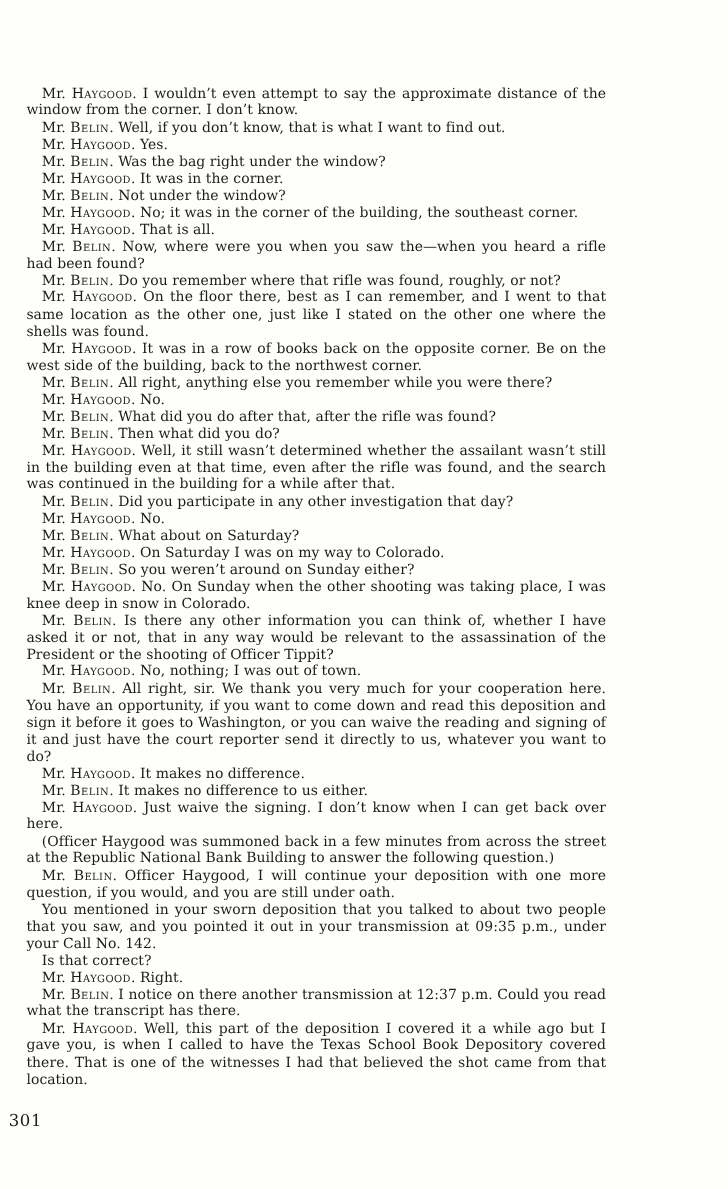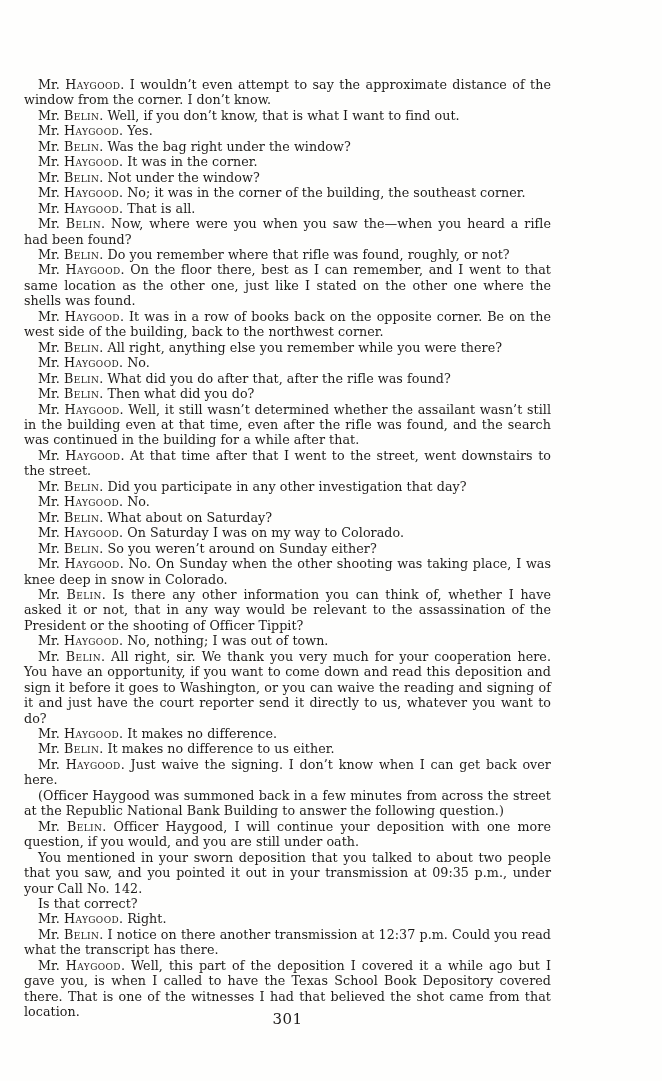--- a/index.html
+++ b/index.html
@@ -34,24 +34,24 @@
     margin: 0;
     padding: 0;
     text-indent: 14px;
   }
   .sc {
     font-variant: small-caps;
     letter-spacing: 0.4px;
   }
   .page-number {
     position: absolute;
-    left: 24px;
+    left: 8px;
     top: 1010px;
     width: 527px;
-    text-align: center;
+    text-align: left;
     font-size: 15px;
     line-height: 18px;
     letter-spacing: 0.5px;
   }
 </style>
 </head>
 <body>
 
 <div class="page">
   <div class="text-block" id="transcript">
@@ -65,21 +65,20 @@
       <p class="para"><span>Mr. </span><span class="sc">Haygood</span>. That is all.</p>
       <p class="para"><span>Mr. </span><span class="sc">Belin</span>. Now, where were you when you saw the—when you heard a rifle had been found?</p>
       <p class="para"><span>Mr. </span><span class="sc">Belin</span>. Do you remember where that rifle was found, roughly, or not?</p>
       <p class="para"><span>Mr. </span><span class="sc">Haygood</span>. On the floor there, best as I can remember, and I went to that same location as the other one, just like I stated on the other one where the shells was found.</p>
       <p class="para"><span>Mr. </span><span class="sc">Haygood</span>. It was in a row of books back on the opposite corner. Be on the west side of the building, back to the northwest corner.</p>
       <p class="para"><span>Mr. </span><span class="sc">Belin</span>. All right, anything else you remember while you were there?</p>
       <p class="para"><span>Mr. </span><span class="sc">Haygood</span>. No.</p>
       <p class="para"><span>Mr. </span><span class="sc">Belin</span>. What did you do after that, after the rifle was found?</p>
       <p class="para"><span>Mr. </span><span class="sc">Belin</span>. Then what did you do?</p>
       <p class="para"><span>Mr. </span><span class="sc">Haygood</span>. Well, it still wasn’t determined whether the assailant wasn’t still in the building even at that time, even after the rifle was found, and the search was continued in the building for a while after that.</p>
-      <p class="para"><span>Mr. </span><span class="sc">Haygood</span>. At that time after that I went to the street, went downstairs to the street.</p>
       <p class="para"><span>Mr. </span><span class="sc">Belin</span>. Did you participate in any other investigation that day?</p>
       <p class="para"><span>Mr. </span><span class="sc">Haygood</span>. No.</p>
       <p class="para"><span>Mr. </span><span class="sc">Belin</span>. What about on Saturday?</p>
       <p class="para"><span>Mr. </span><span class="sc">Haygood</span>. On Saturday I was on my way to Colorado.</p>
       <p class="para"><span>Mr. </span><span class="sc">Belin</span>. So you weren’t around on Sunday either?</p>
       <p class="para"><span>Mr. </span><span class="sc">Haygood</span>. No. On Sunday when the other shooting was taking place, I was knee deep in snow in Colorado.</p>
       <p class="para"><span>Mr. </span><span class="sc">Belin</span>. Is there any other information you can think of, whether I have asked it or not, that in any way would be relevant to the assassination of the President or the shooting of Officer Tippit?</p>
       <p class="para"><span>Mr. </span><span class="sc">Haygood</span>. No, nothing; I was out of town.</p>
       <p class="para"><span>Mr. </span><span class="sc">Belin</span>. All right, sir. We thank you very much for your cooperation here. You have an opportunity, if you want to come down and read this deposition and sign it before it goes to Washington, or you can waive the reading and signing of it and just have the court reporter send it directly to us, whatever you want to do?</p>
       <p class="para"><span>Mr. </span><span class="sc">Haygood</span>. It makes no difference.</p>

